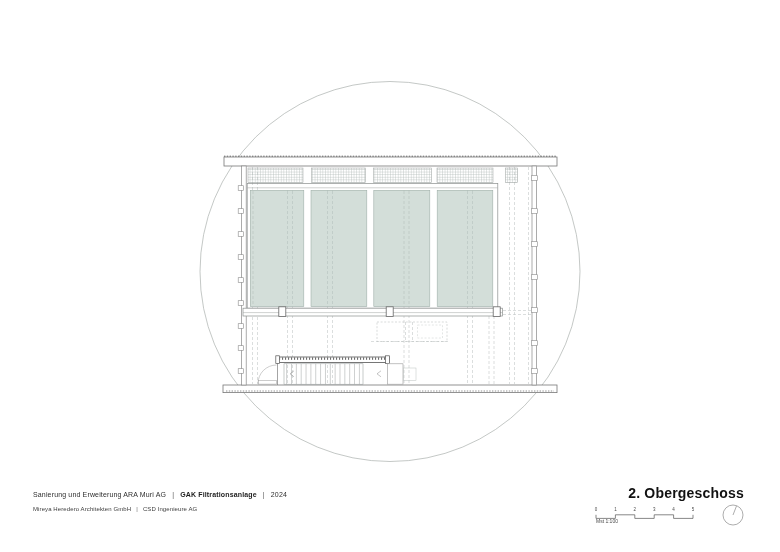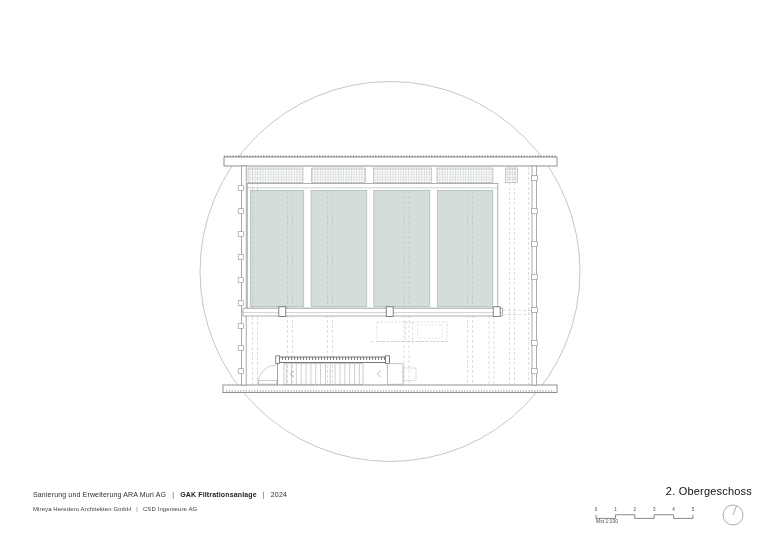--- a/index.html
+++ b/index.html
@@ -9,22 +9,22 @@
   svg{position:absolute;top:0;left:0;}
 
   
   .project-line{position:absolute;left:33px;top:491px;font-size:7px;
                 color:#2e2e2e;white-space:nowrap;letter-spacing:.15px;}
   .project-line .sep{margin:0 6px;color:#5a5a5a;font-weight:300;}
   .project-line .bold{font-weight:bold;color:#1d1d1d;}
   .firm-line{position:absolute;left:33px;top:506px;font-size:6px;
              color:#3d3d3d;white-space:nowrap;letter-spacing:.1px;}
   .firm-line .sep{margin:0 5px;color:#6a6a6a;}
-  .sheet-title{position:absolute;right:28px;top:485px;font-size:11px;
-               font-weight:normal;color:#111;letter-spacing:.2px;}
+  .sheet-title{position:absolute;right:36px;top:485px;font-size:14px;
+               font-weight:bold;color:#111;letter-spacing:.2px;}
   .scale-ticks{position:absolute;left:0;top:507px;height:8px;}
   .scale-ticks span{position:absolute;transform:translateX(-50%);
                     font-size:4.5px;color:#4a4a4a;}
   .t0{left:596px}.t1{left:615.4px}.t2{left:634.8px}
   .t3{left:654.2px}.t4{left:673.6px}.t5{left:693px}
   .scale-label{position:absolute;left:596px;top:518px;font-size:5px;color:#4a4a4a;
                white-space:nowrap;}
 </style>
 </head>
 <body>

